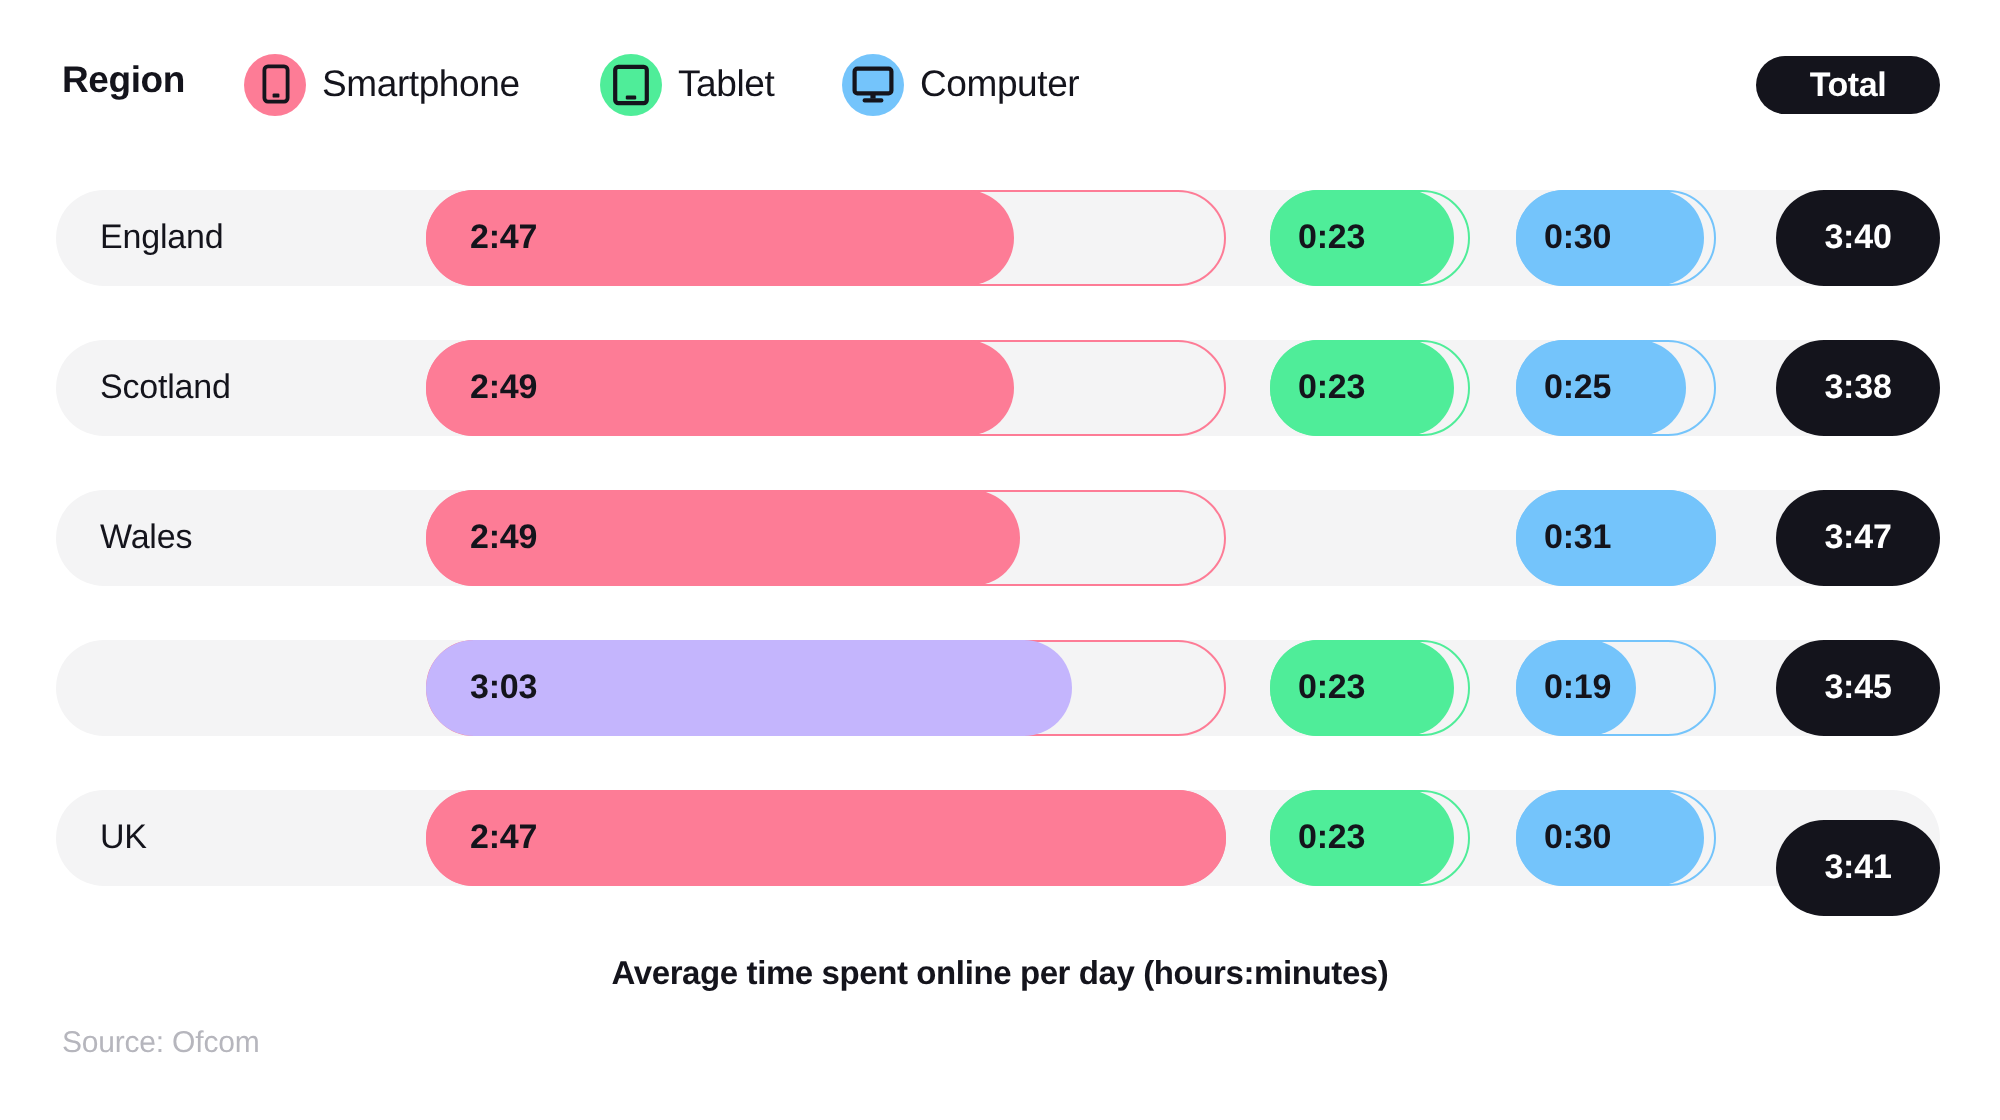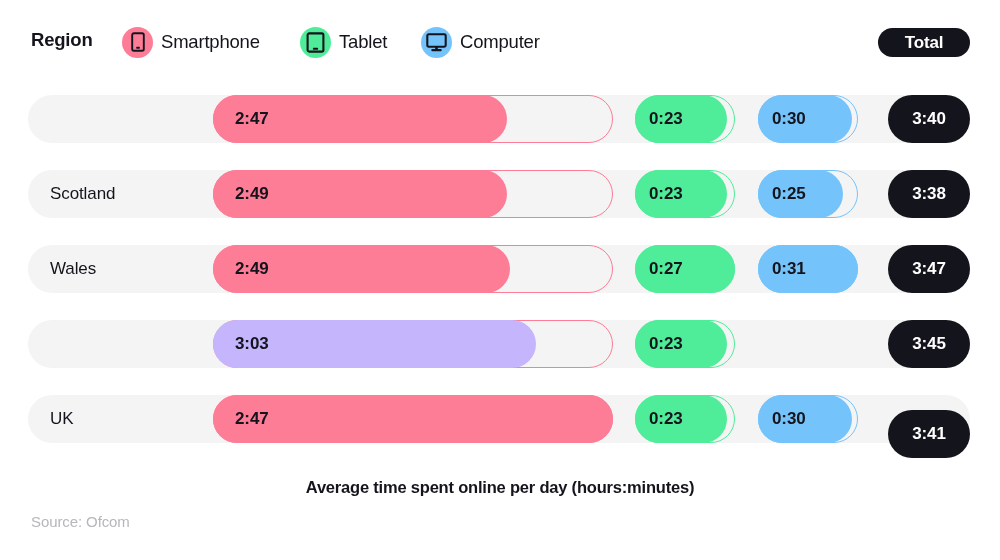--- a/index.html
+++ b/index.html
@@ -201,20 +201,21 @@
       </svg>
     </span>
     <span class="legend-label">Computer</span>
   </div>
 
   <div id="total-badge">Total</div>
 </div>
 
 <div id="rows">
     <div class="row" style="top: 95px; background: rgb(244, 244, 245);">
+      <div class="row-label">England</div>
       <div class="bar-group" style="left: 185px; width: 400px;">
         <div class="bar-track" style="width: 400px; border: 1.4px solid rgb(253, 124, 150);"></div>
         <div class="bar-fill" title="England — 2:47" style="width: 294px; background: rgb(253, 124, 150);">
           <span class="bar-value">2:47</span>
         </div>
       </div>
       <div class="bar-group" style="left: 607px; width: 100px;">
         <div class="bar-track" style="width: 100px; border: 1.4px solid rgb(79, 237, 153);"></div>
         <div class="bar-fill" title="England — 0:23" style="width: 92px; background: rgb(79, 237, 153);">
           <span class="bar-value narrow">0:23</span>
@@ -251,26 +252,20 @@
       <div class="total-pill" style="left: 860px; width: 82px; background: rgb(20, 20, 28);">3:38</div>
     </div>
     <div class="row" style="top: 245px; background: rgb(244, 244, 245);">
       <div class="row-label">Wales</div>
       <div class="bar-group" style="left: 185px; width: 400px;">
         <div class="bar-track" style="width: 400px; border: 1.4px solid rgb(253, 124, 150);"></div>
         <div class="bar-fill" title="Wales — 2:49" style="width: 297px; background: rgb(253, 124, 150);">
           <span class="bar-value">2:49</span>
         </div>
       </div>
-      <div class="bar-group" style="left: 607px; width: 100px;">
-        <div class="bar-track" style="width: 100px; border: 1.4px solid rgb(79, 237, 153);"></div>
-        <div class="bar-fill" title="Wales — 0:27" style="width: 100px; background: rgb(79, 237, 153);">
-          <span class="bar-value narrow">0:27</span>
-        </div>
-      </div>
       <div class="bar-group" style="left: 730px; width: 100px;">
         <div class="bar-track" style="width: 100px; border: 1.4px solid rgb(116, 196, 251);"></div>
         <div class="bar-fill" title="Wales — 0:31" style="width: 100px; background: rgb(116, 196, 251);">
           <span class="bar-value narrow">0:31</span>
         </div>
       </div>
       <div class="total-pill" style="left: 860px; width: 82px; background: rgb(20, 20, 28);">3:47</div>
     </div>
     <div class="row" style="top: 320px; background: rgb(244, 244, 245);">
       <div class="bar-group" style="left: 185px; width: 400px;">
@@ -278,20 +273,26 @@
         <div class="bar-fill" title="Northern Ireland — 3:03" style="width: 323px; background: #c4b5fd;">
           <span class="bar-value">3:03</span>
         </div>
       </div>
       <div class="bar-group" style="left: 607px; width: 100px;">
         <div class="bar-track" style="width: 100px; border: 1.4px solid rgb(79, 237, 153);"></div>
         <div class="bar-fill" title="Northern Ireland — 0:23" style="width: 92px; background: rgb(79, 237, 153);">
           <span class="bar-value narrow">0:23</span>
         </div>
       </div>
+      <div class="bar-group" style="left: 730px; width: 100px;">
+        <div class="bar-track" style="width: 100px; border: 1.4px solid rgb(116, 196, 251);"></div>
+        <div class="bar-fill" title="Northern Ireland — 0:19" style="width: 60px; background: rgb(116, 196, 251);">
+          <span class="bar-value narrow">0:19</span>
+        </div>
+      </div>
       <div class="total-pill" style="left: 860px; width: 82px; background: rgb(20, 20, 28);">3:45</div>
     </div>
     <div class="row" style="top: 395px; background: rgb(244, 244, 245);">
       <div class="row-label">UK</div>
       <div class="bar-group" style="left: 185px; width: 400px;">
         <div class="bar-track" style="width: 400px; border: 1.4px solid rgb(253, 124, 150);"></div>
         <div class="bar-fill" title="UK — 2:47" style="width: 400px; background: rgb(253, 124, 150);">
           <span class="bar-value">2:47</span>
         </div>
       </div>

